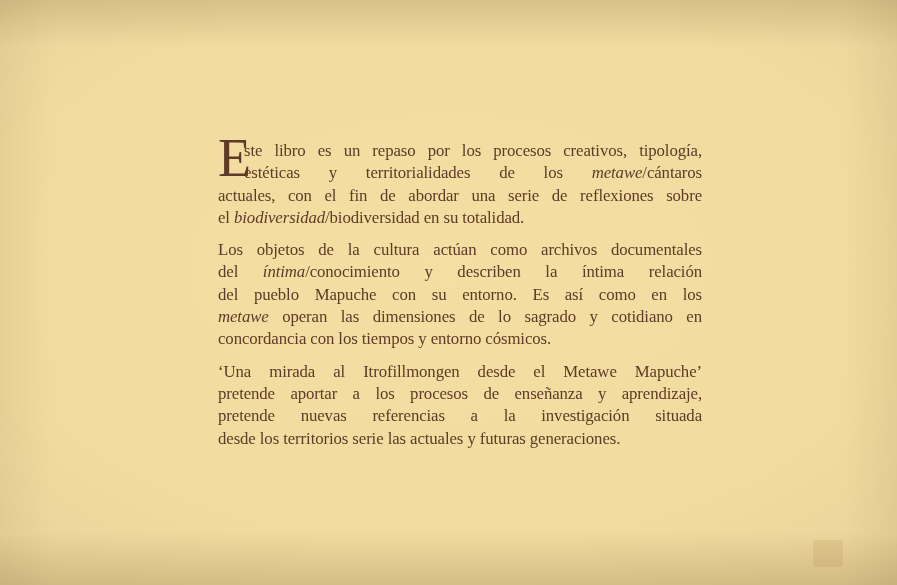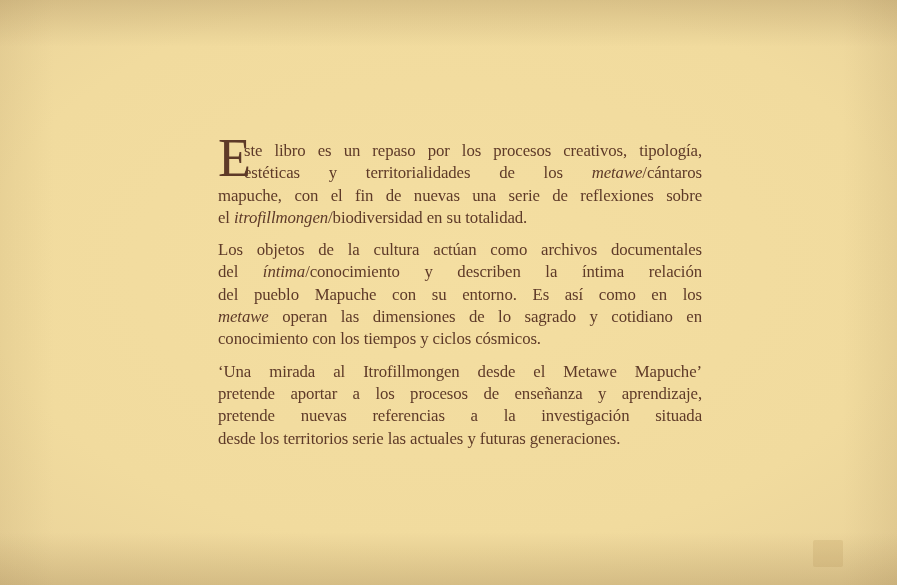--- a/index.html
+++ b/index.html
@@ -72,29 +72,29 @@
 </style>
 </head>
 <body>
 
 <div class="stage">
   <div class="text-block">
       <div class="paragraph">
         <span class="drop-cap">E</span>
         <div class="line indent">ste libro es un repaso por los procesos creativos, tipología,</div>
         <div class="line indent">estéticas y territorialidades de los <i>metawe</i>/cántaros</div>
-        <div class="line">mapuche, con el fin de nuevas una serie de reflexiones sobre</div>
-        <div class="line last">el <i>itrofillmongen</i>/biodiversidad en su totalidad.</div>
+        <div class="line">actuales, con el fin de abordar una serie de reflexiones sobre</div>
+        <div class="line last">el <i>biodiversidad</i>/biodiversidad en su totalidad.</div>
       </div>
       <div class="paragraph">
         <div class="line">Los objetos de la cultura actúan como archivos documentales</div>
         <div class="line">del <i>íntima</i>/conocimiento y describen la íntima relación</div>
         <div class="line">del pueblo Mapuche con su entorno. Es así como en los</div>
         <div class="line"><i>metawe</i> operan las dimensiones de lo sagrado y cotidiano en</div>
-        <div class="line last">conocimiento con los tiempos y ciclos cósmicos.</div>
+        <div class="line last">concordancia con los tiempos y entorno cósmicos.</div>
       </div>
       <div class="paragraph">
         <div class="line">‘Una mirada al Itrofillmongen desde el Metawe Mapuche’</div>
         <div class="line">pretende aportar a los procesos de enseñanza y aprendizaje,</div>
         <div class="line">pretende nuevas referencias a la investigación situada</div>
         <div class="line last">desde los territorios serie las actuales y futuras generaciones.</div>
       </div>
     </div>
   <div class="corner-btn"></div>
 </div>

